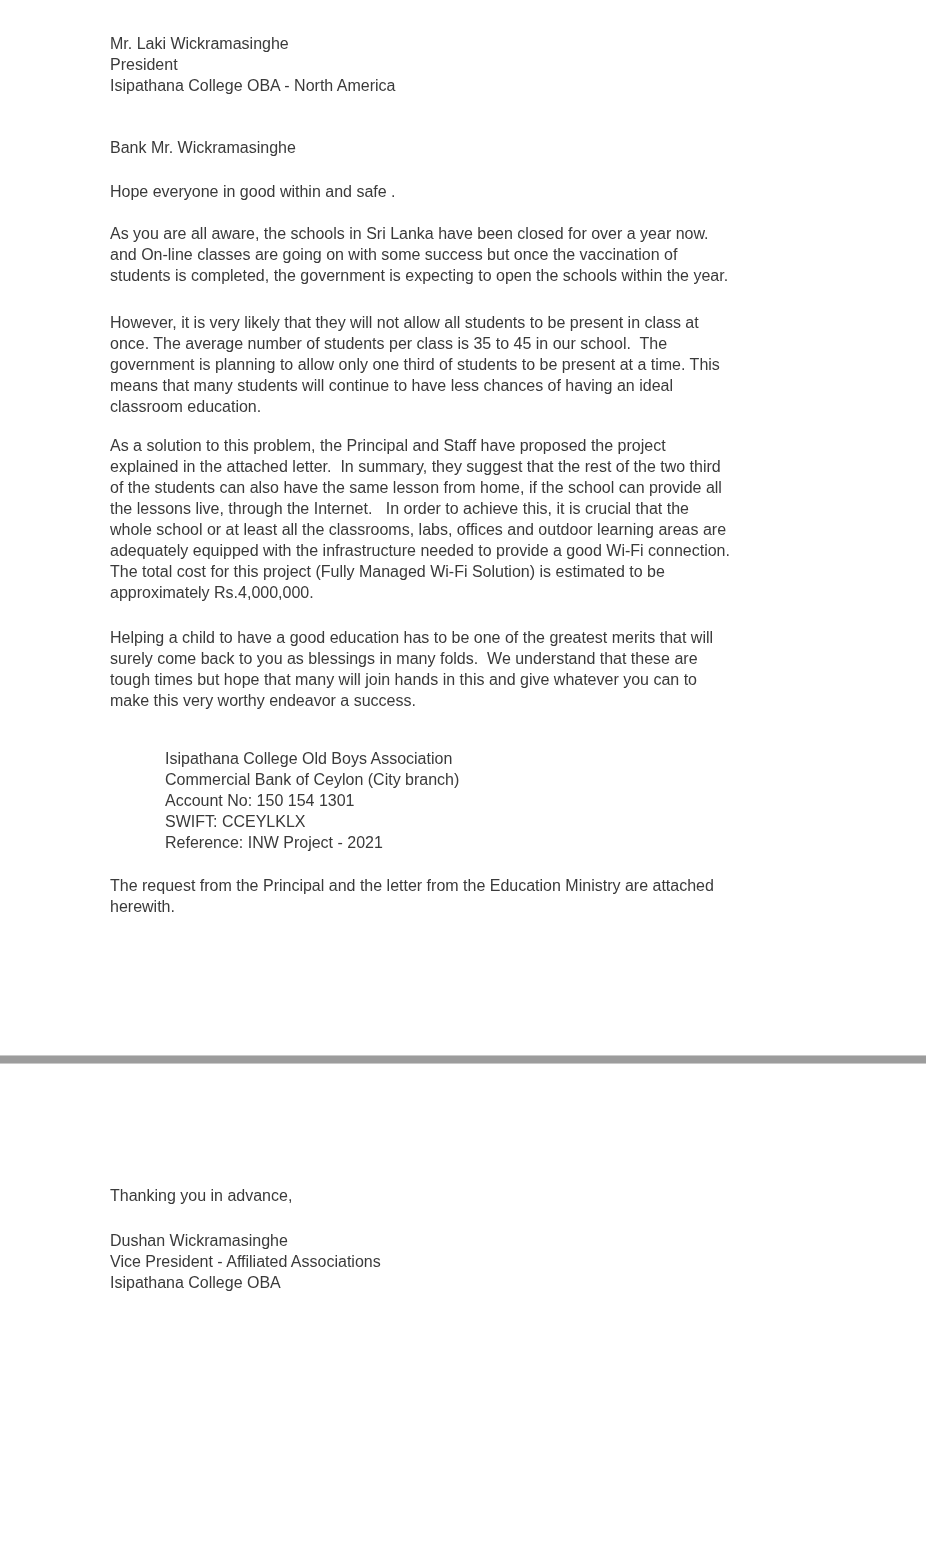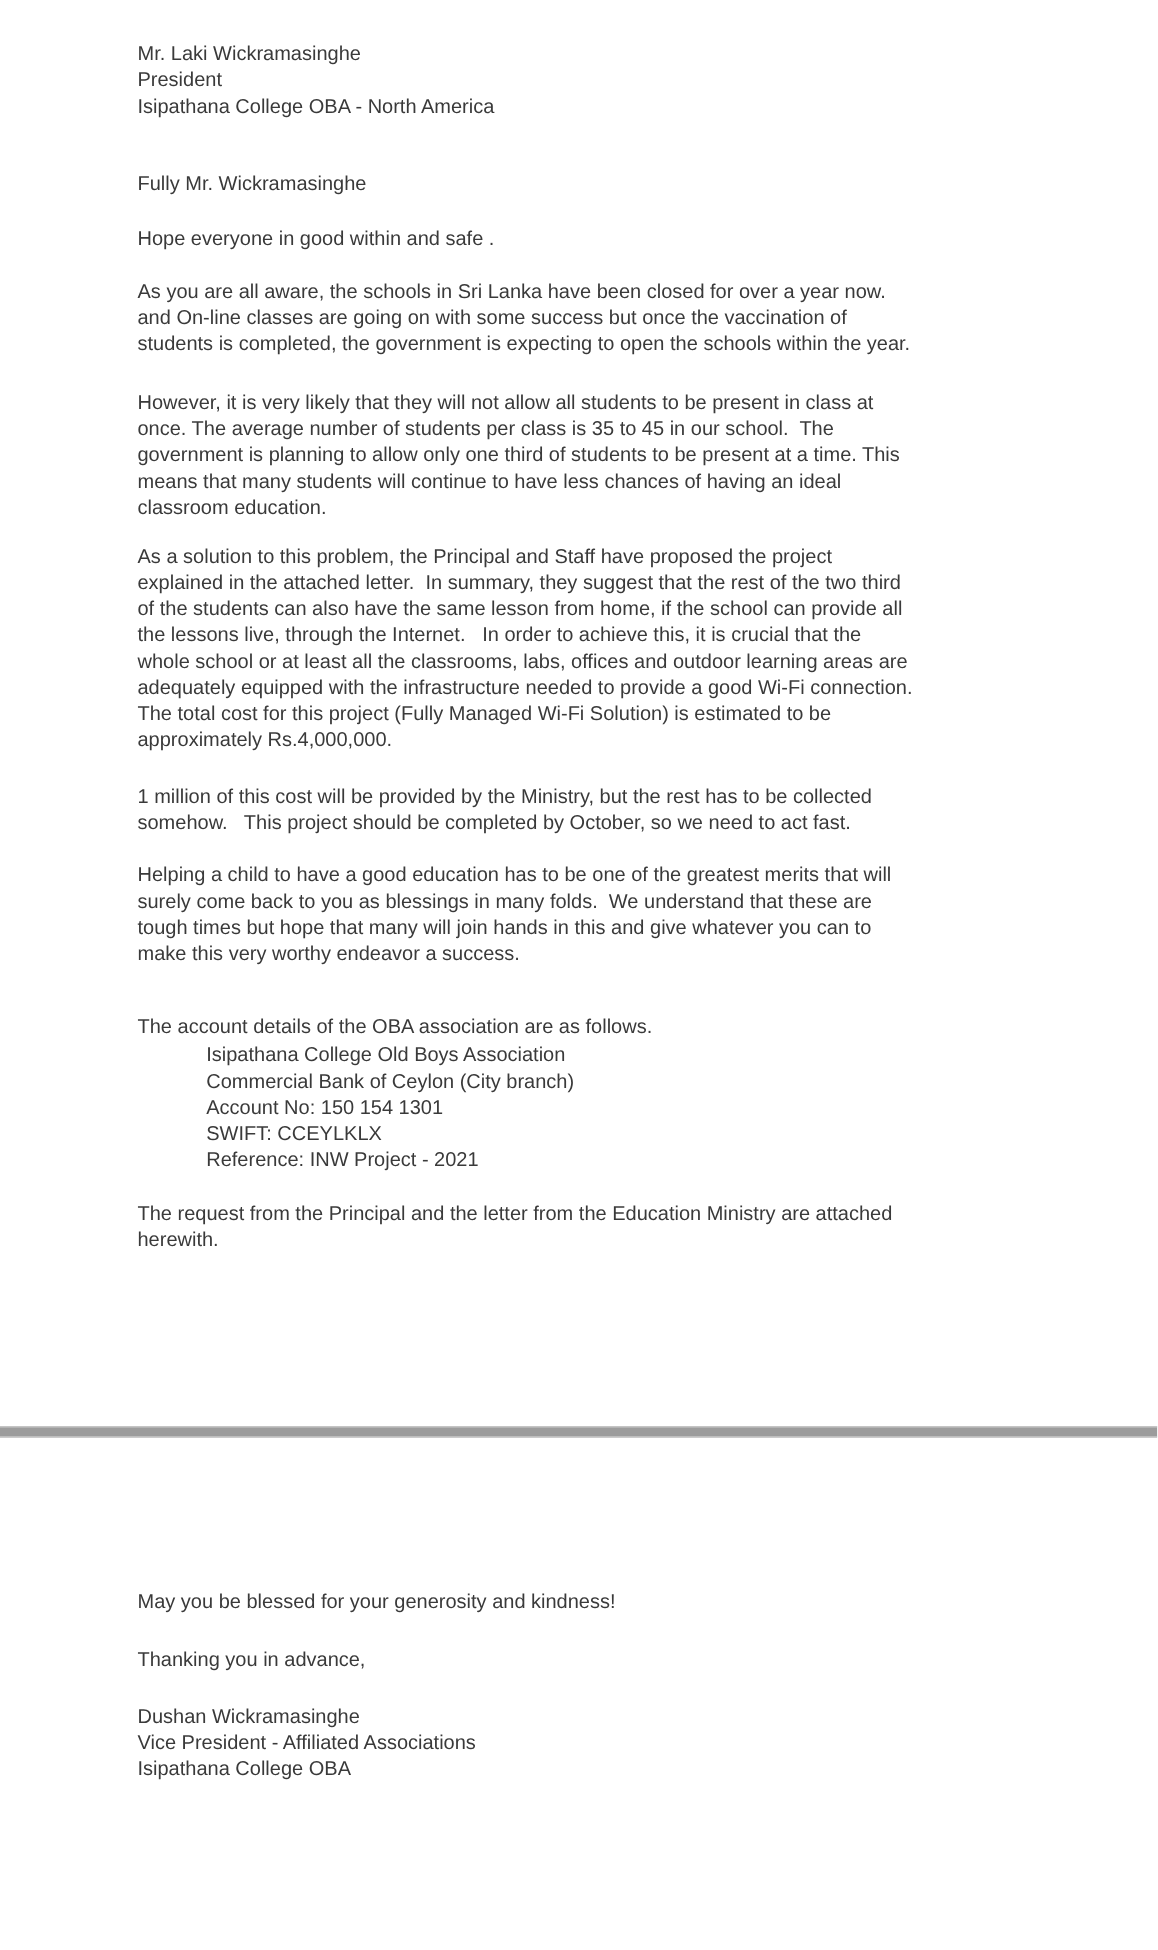--- a/index.html
+++ b/index.html
@@ -58,21 +58,21 @@
 </head>
 <body>
 
 <div class="page">
 
   <div class="section top">
     <div class="para recipient">Mr. Laki Wickramasinghe
 President
 Isipathana College OBA - North America</div>
 
-    <div class="para salutation">Fully Mr. Wickramasinghe</div>
+    <div class="para salutation">Bank Mr. Wickramasinghe</div>
 
     <div class="para opening">Hope everyone in good within and safe .</div>
 
     <div class="para p-schools">As you are all aware, the schools in Sri Lanka have been closed for over a year now.
 and On-line classes are going on with some success but once the vaccination of
 students is completed, the government is expecting to open the schools within the year.</div>
 
     <div class="para p-attendance">However, it is very likely that they will not allow all students to be present in class at
 once. The average number of students per class is 35 to 45 in our school.  The
 government is planning to allow only one third of students to be present at a time. This
@@ -81,44 +81,40 @@
 
     <div class="para p-proposal">As a solution to this problem, the Principal and Staff have proposed the project
 explained in the attached letter.  In summary, they suggest that the rest of the two third
 of the students can also have the same lesson from home, if the school can provide all
 the lessons live, through the Internet.   In order to achieve this, it is crucial that the
 whole school or at least all the classrooms, labs, offices and outdoor learning areas are
 adequately equipped with the infrastructure needed to provide a good Wi-Fi connection.
 The total cost for this project (Fully Managed Wi-Fi Solution) is estimated to be
 approximately Rs.4,000,000.</div>
 
-    <div class="para p-funding">1 million of this cost will be provided by the Ministry, but the rest has to be collected
-somehow.   This project should be completed by October, so we need to act fast.</div>
 
     <div class="para p-appeal">Helping a child to have a good education has to be one of the greatest merits that will
 surely come back to you as blessings in many folds.  We understand that these are
 tough times but hope that many will join hands in this and give whatever you can to
 make this very worthy endeavor a success.</div>
 
-    <div class="para account-intro">The account details of the OBA association are as follows.</div>
 
     <div class="para account-details">Isipathana College Old Boys Association
 Commercial Bank of Ceylon (City branch)
 Account No: 150 154 1301
 SWIFT: CCEYLKLX
 Reference: INW Project - 2021</div>
 
     <div class="para attachments">The request from the Principal and the letter from the Education Ministry are attached
 herewith.</div>
   </div>
 
   <div class="divider"></div>
 
   <div class="section bottom">
-    <div class="para blessing">May you be blessed for your generosity and kindness!</div>
 
     <div class="para thanking">Thanking you in advance,</div>
 
 
     <div class="para signature">Dushan Wickramasinghe
 Vice President - Affiliated Associations
 Isipathana College OBA</div>
 
   </div>
 

